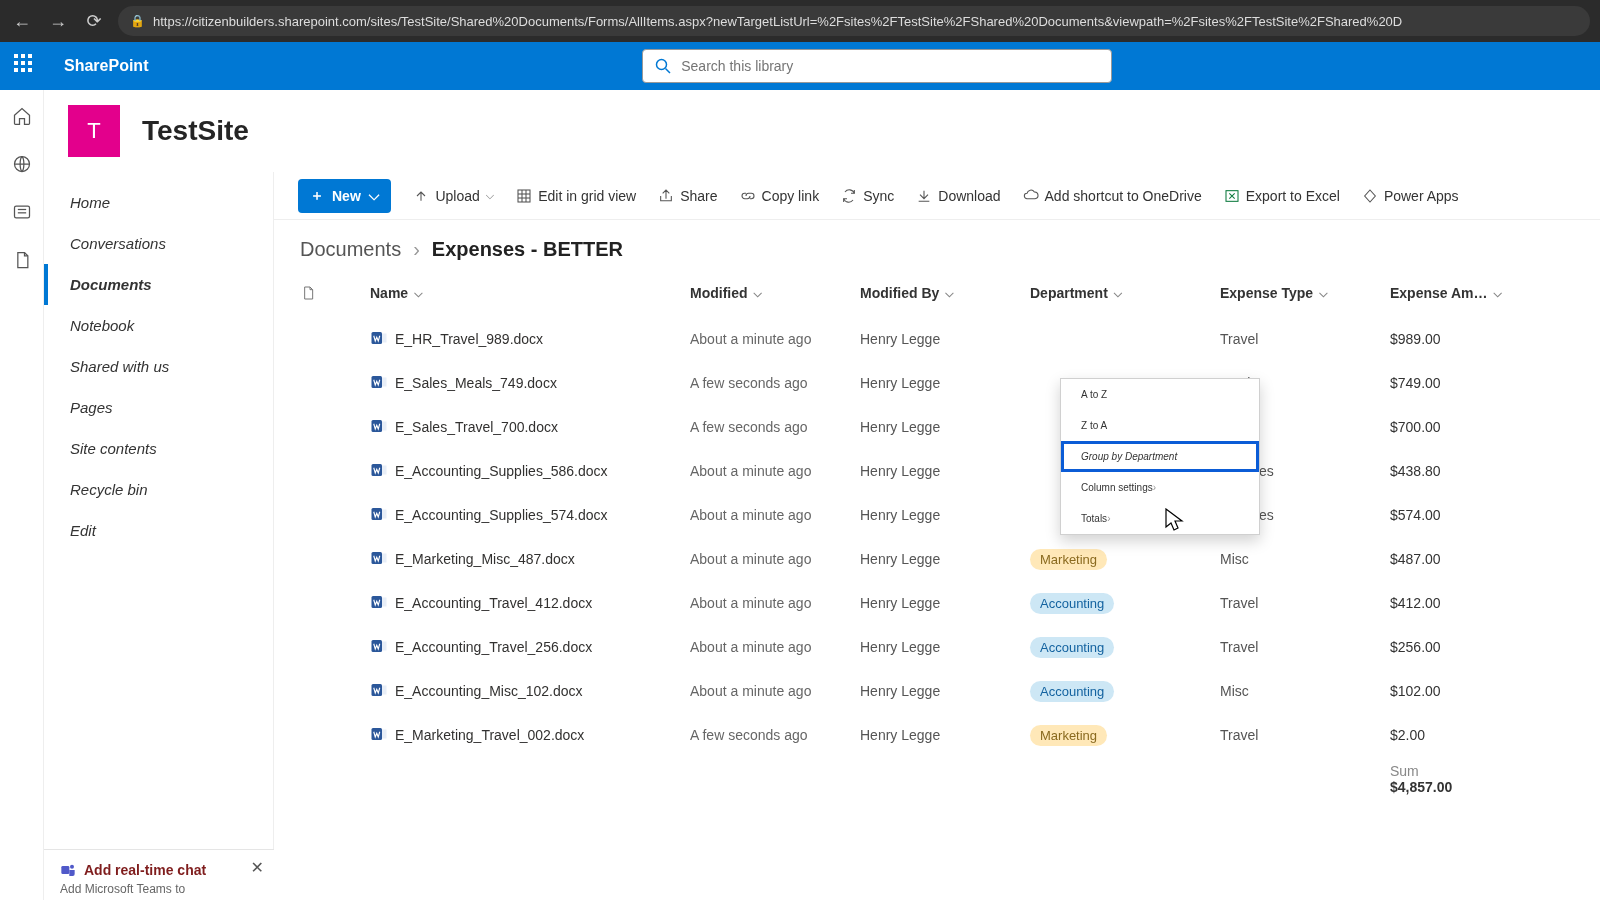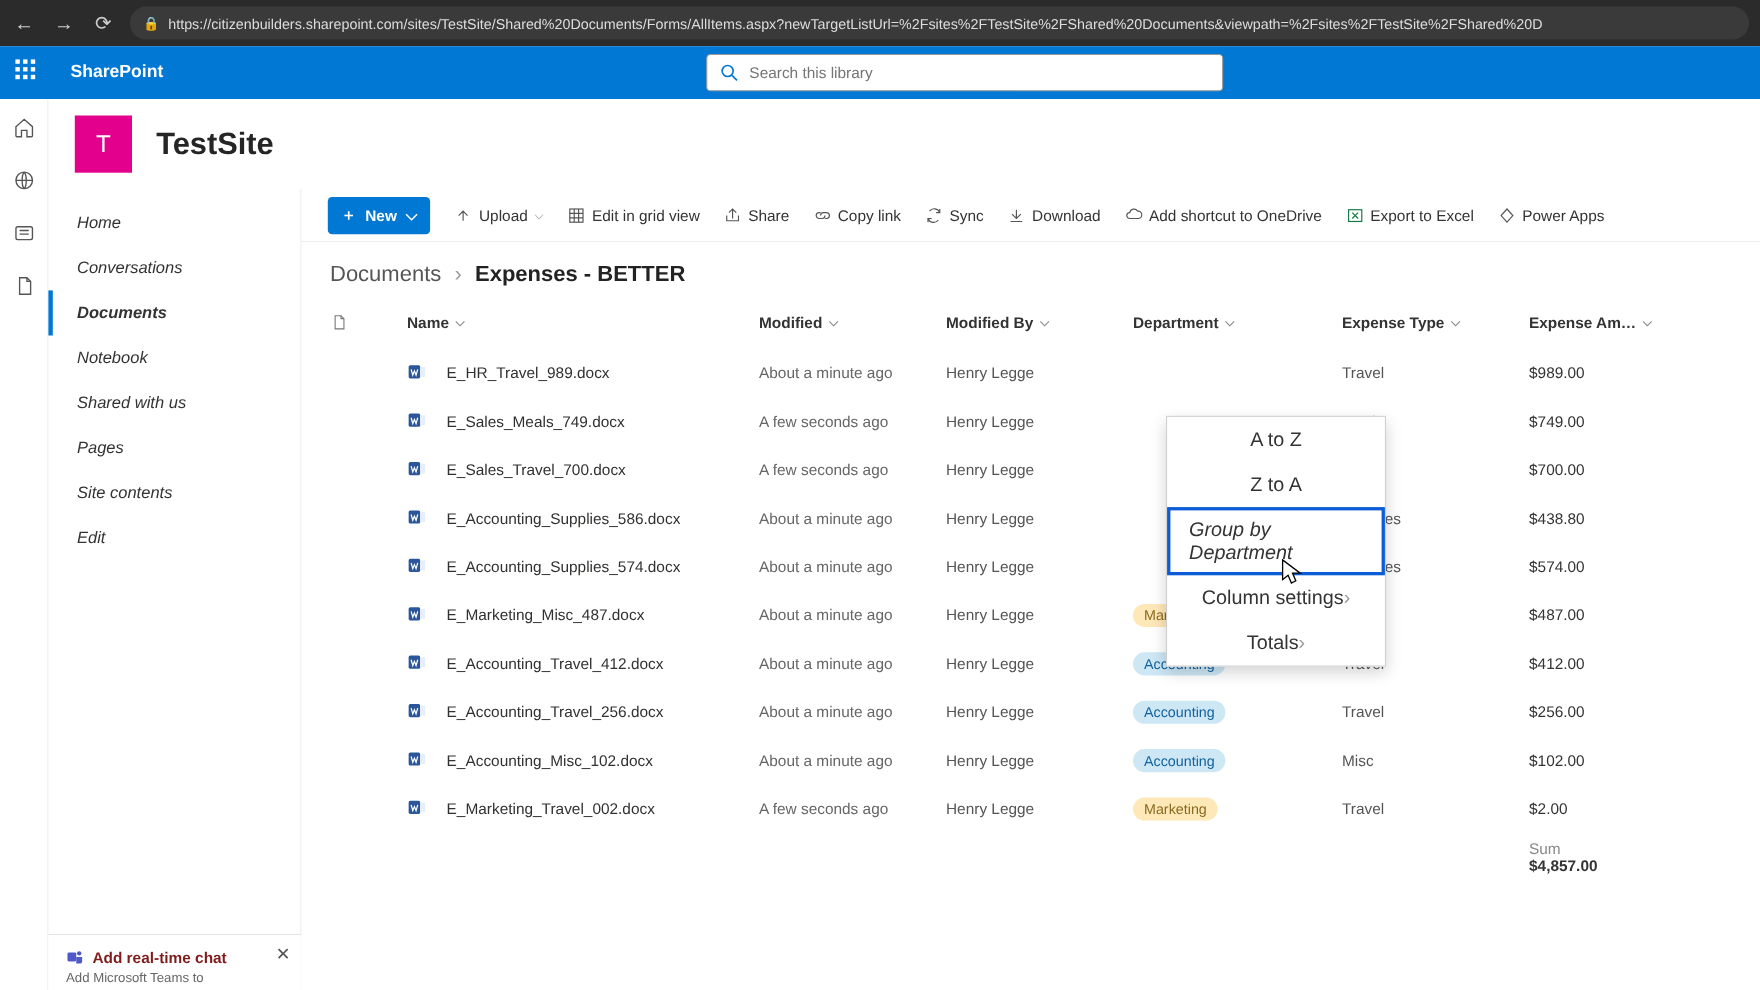--- a/index.html
+++ b/index.html
@@ -49,32 +49,32 @@
 .crumbs .sep { color: #999; }
 .crumbs .current { font-weight: 600; color: #222; }
 
 
 .table { padding: 0 0px; }
 .thead, .trow { display: grid; grid-template-columns: 70px 320px 170px 170px 190px 170px 160px; align-items: center; padding: 0 0 0 26px; }
 .thead { height: 48px; color: #333; font-weight: 600; font-size: 14px; }
 .th { display: flex; align-items: center; gap: 6px; cursor: pointer; }
 .chev { font-size: 11px; color: #888; }
 .trow { height: 44px; font-size: 14px; color: #333; }
-.fname { display: flex; align-items: center; gap: 18px; color: #323130; }
+.fname { display: flex; align-items: center; gap: 7px; color: #323130; }
 .word-icon { width: 18px; height: 18px; }
 .pill { padding: 3px 10px; border-radius: 12px; font-size: 13px; display: inline-block; }
 .pill.marketing { background: #ffe8b8; color: #8a6a1f; }
 .pill.accounting { background: #cde7f5; color: #1463a0; }
 .amount { color: #333; }
 
 .sum-row { display: grid; grid-template-columns: 70px 320px 170px 170px 190px 170px 160px; padding: 6px 0 0 26px; font-size: 14px; color: #666; }
 
 
 .dropdown { position: absolute; top: 378px; left: 1060px; width: 200px; background: #fff; border: 1px solid #d0d0d0; box-shadow: 0 6px 14px rgba(0,0,0,.18); z-index: 50; }
-.dd-item { padding: 10px 20px; font-size: 18px; color: #333; cursor: pointer; display: flex; align-items: center; justify-content: center; }
+.dd-item { padding: 10px 20px; font-size: 10px; color: #333; cursor: pointer; display: flex; align-items: center; justify-content: flex-start; }
 .dd-item.hot { outline: 3px solid #0b5cd6; outline-offset: -3px; font-style: italic; }
 .dd-item .sub { color: #999; }
 
 
 .teams-callout { position: absolute; bottom: 0; left: 44px; width: 230px; border-top: 1px solid #e5e5e5; padding: 12px 16px 4px; background:#fff; }
 .teams-callout .top { display:flex; align-items:center; gap:8px; font-weight:600; font-size:14px; color:#7f1d1d;}
 .teams-callout .close { position:absolute; top:8px; right:10px; color:#555; cursor:pointer;}
 .teams-callout .sub { font-size:12px; color:#666; margin-top:4px;}
 
 
@@ -149,20 +149,21 @@
     <div class="content-row">
 
       <div class="left-nav" id="leftnav">
           <div class="left-nav-item">Home</div>
           <div class="left-nav-item">Conversations</div>
           <div class="left-nav-item active">Documents</div>
           <div class="left-nav-item">Notebook</div>
           <div class="left-nav-item">Shared with us</div>
           <div class="left-nav-item">Pages</div>
           <div class="left-nav-item">Site contents</div>
+          <div class="left-nav-item">Recycle bin</div>
           <div class="left-nav-item">Edit</div>
         </div>
 
       <div style="flex:1; position:relative;">
 
         <div class="cmd-bar">
           <div class="new-btn">
             <span>＋</span>
             <span>New</span>
             <span>⌵</span>

